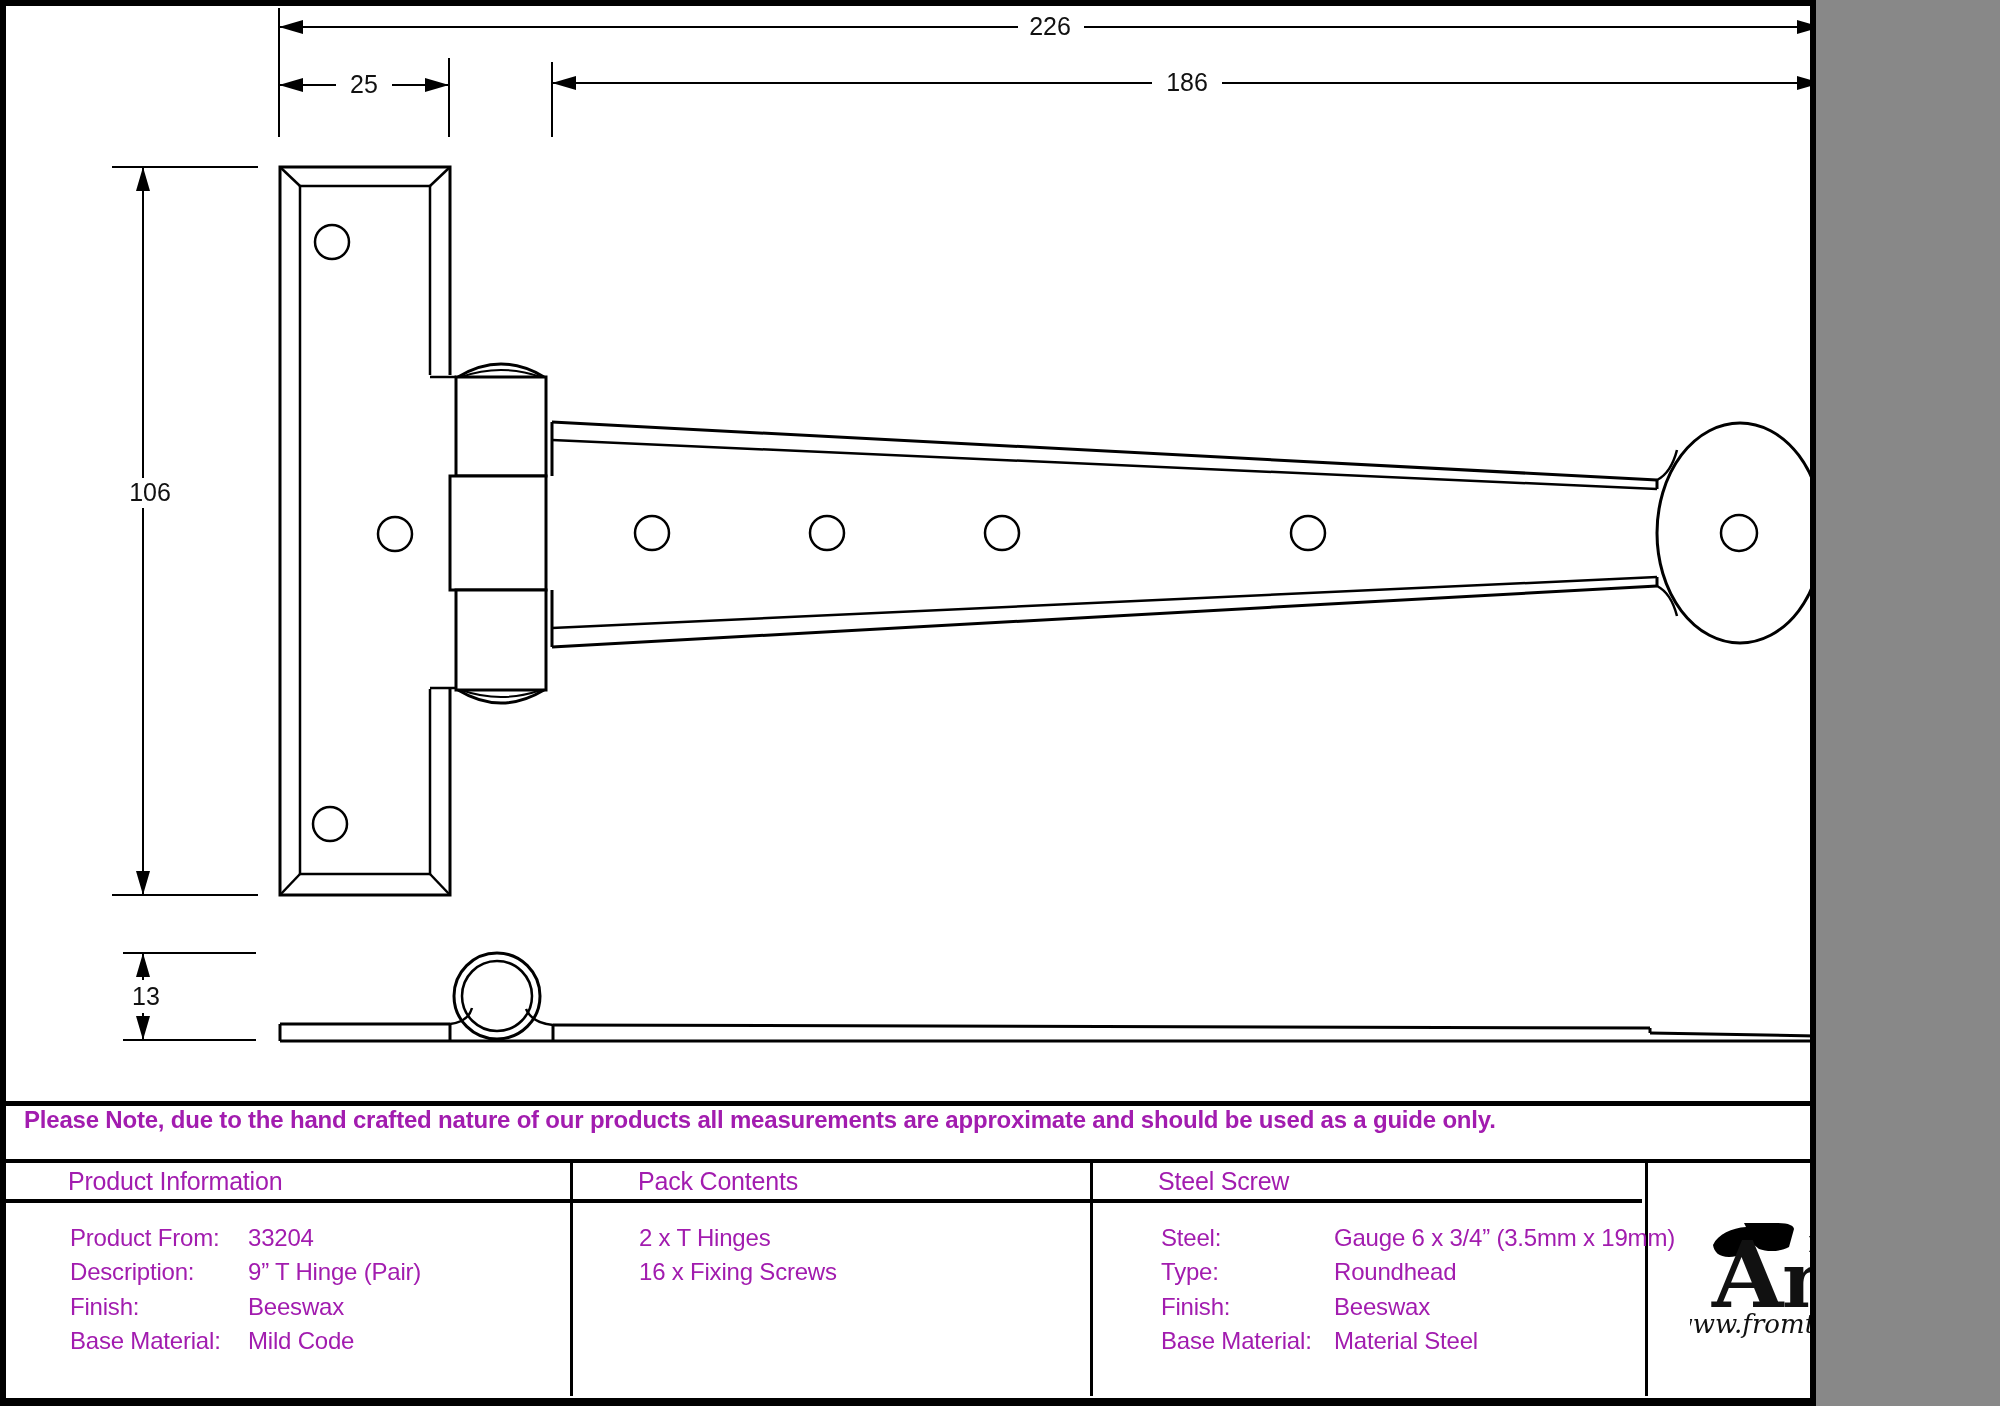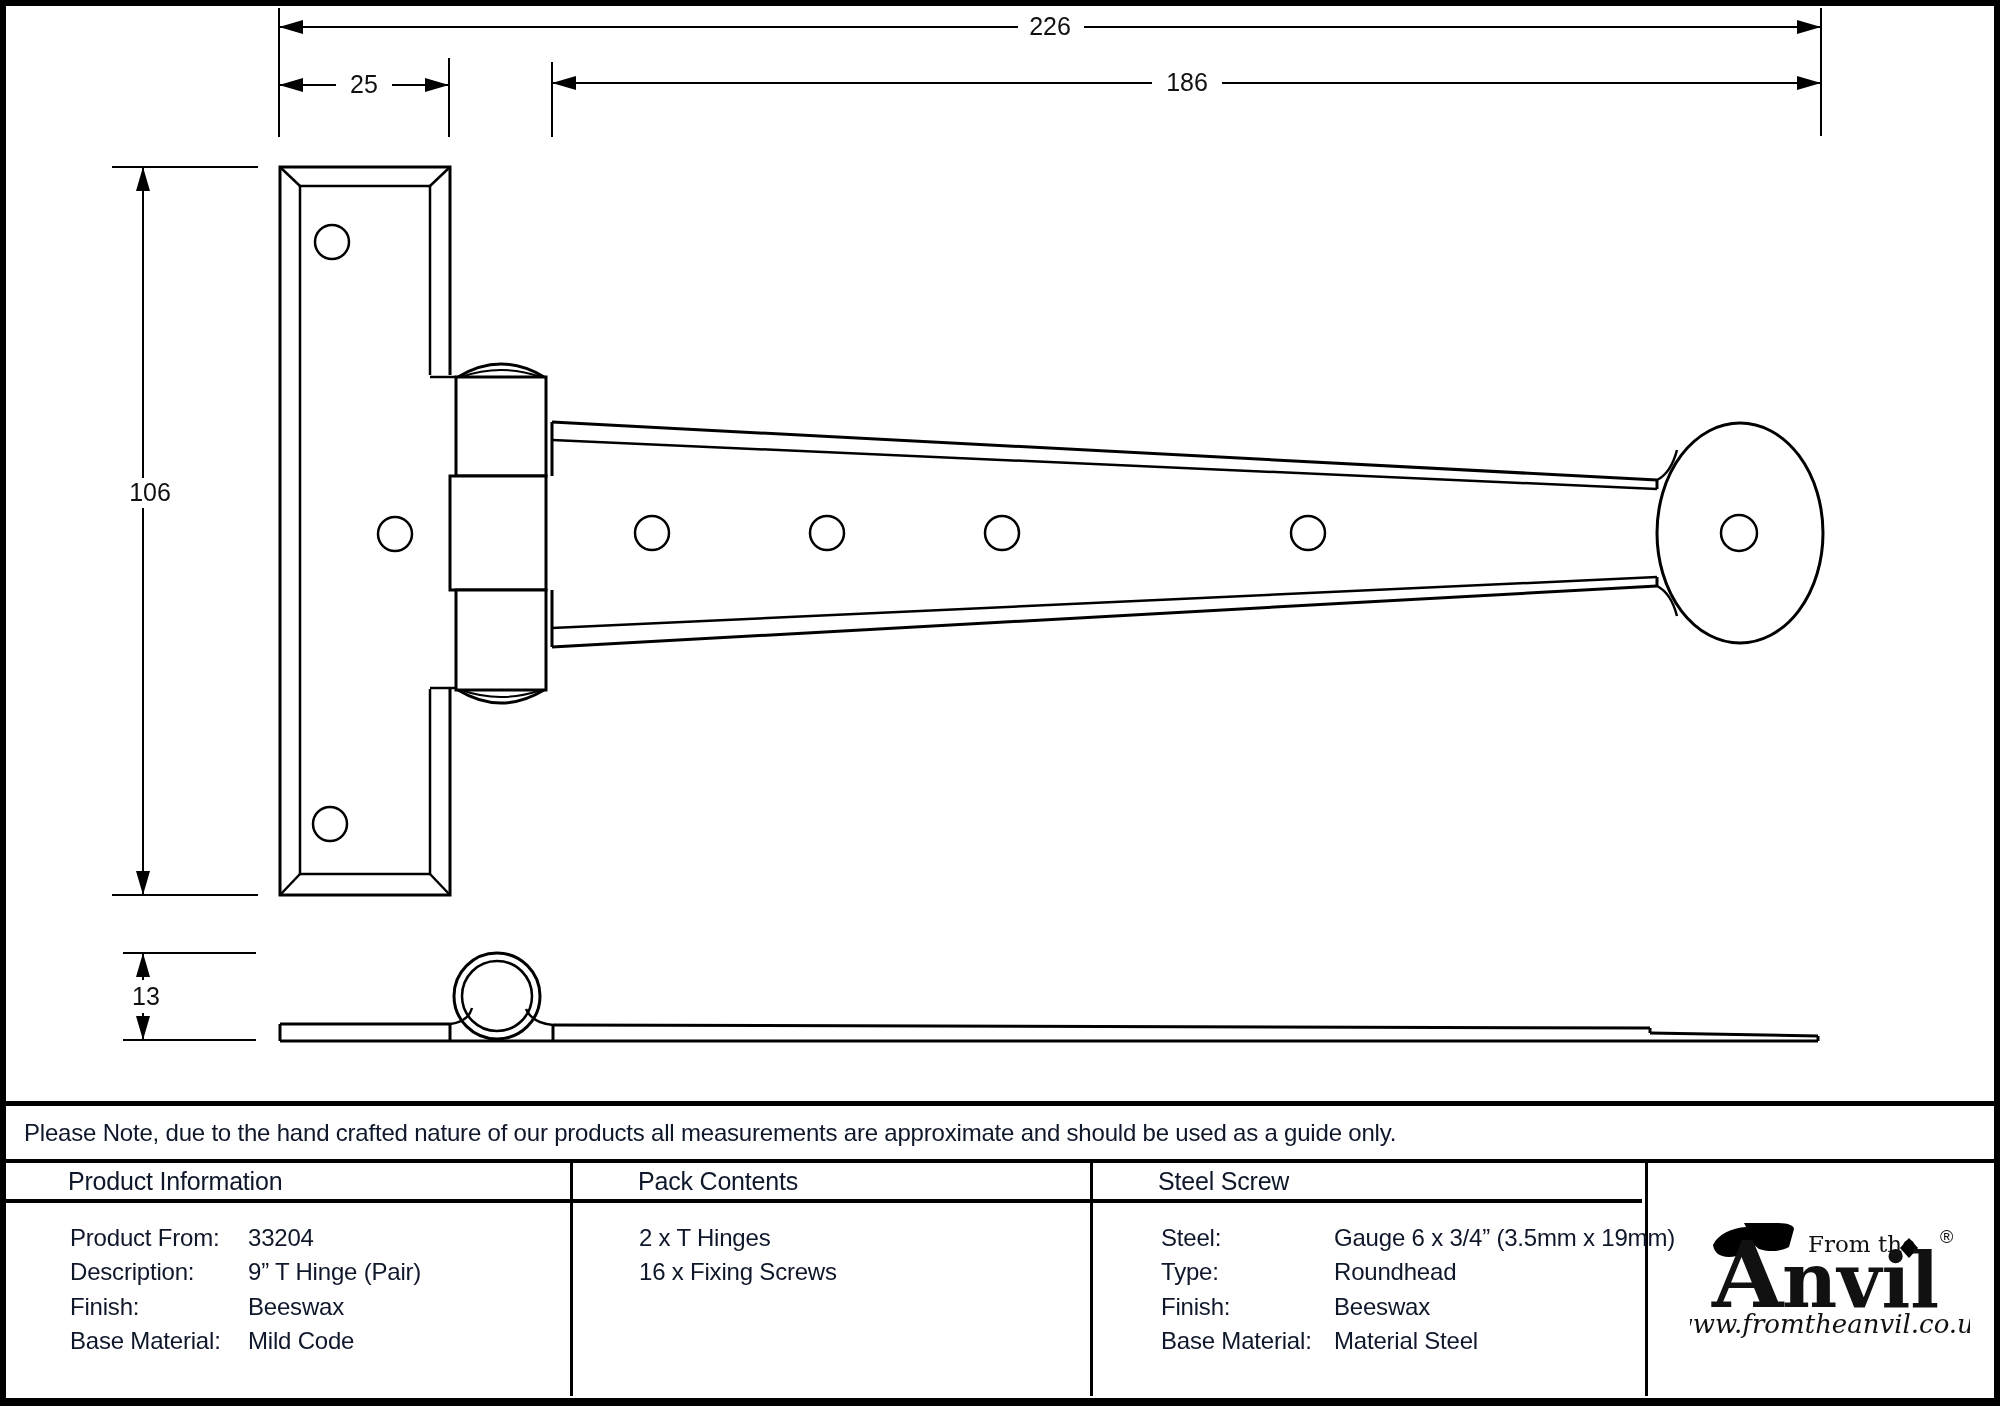--- a/index.html
+++ b/index.html
@@ -1,23 +1,23 @@
 <!DOCTYPE html>
 <html><head>
 <meta charset="utf-8">
 <style>
   html,body{margin:0;padding:0;background:#888;}
-  #page{position:relative;width:2000px;height:1406px;background:#fff;overflow:hidden;
-        font-family:"Liberation Sans",sans-serif;color:#0f172a;}
+  #page{position:relative;width:1816px;height:1406px;background:#fff;overflow:hidden;
+        font-family:"Liberation Sans",sans-serif;color:#a21caf;}
   #frame{position:absolute;inset:0;border:6px solid #000;border-bottom-width:8px;box-sizing:border-box;pointer-events:none;}
   svg text{font-family:"Liberation Sans",sans-serif;fill:#111;}
   #drawing{position:absolute;left:0;top:0;}
   
   #note-row{position:absolute;left:6px;right:6px;top:1101px;height:62px;box-sizing:border-box;
-            border-top:5px solid #000;border-bottom:4px solid #000;display:flex;align-items:center;}
+            border-top:5px solid #000;border-bottom:4px solid #000;display:flex;align-items:flex-start;font-weight:bold;}
   #note-row .txt{padding-left:18px;font-size:24px;letter-spacing:-0.2px;}
   
   #spec{position:absolute;left:6px;right:6px;top:1163px;height:233px;}
   .vdiv{position:absolute;top:0;height:233px;width:3px;background:#000;}
   #hdr-underline{position:absolute;left:0;top:36px;width:1636px;height:4px;background:#000;}
   .cell-text{position:absolute;font-size:24px;letter-spacing:-0.2px;white-space:nowrap;height:30px;line-height:30px;margin-left:44px;}
   .hdr{font-size:25px;}
   
   #logo{position:absolute;left:1684px;top:58px;}
   .serif{font-family:"DejaVu Serif","Liberation Serif",serif;}

